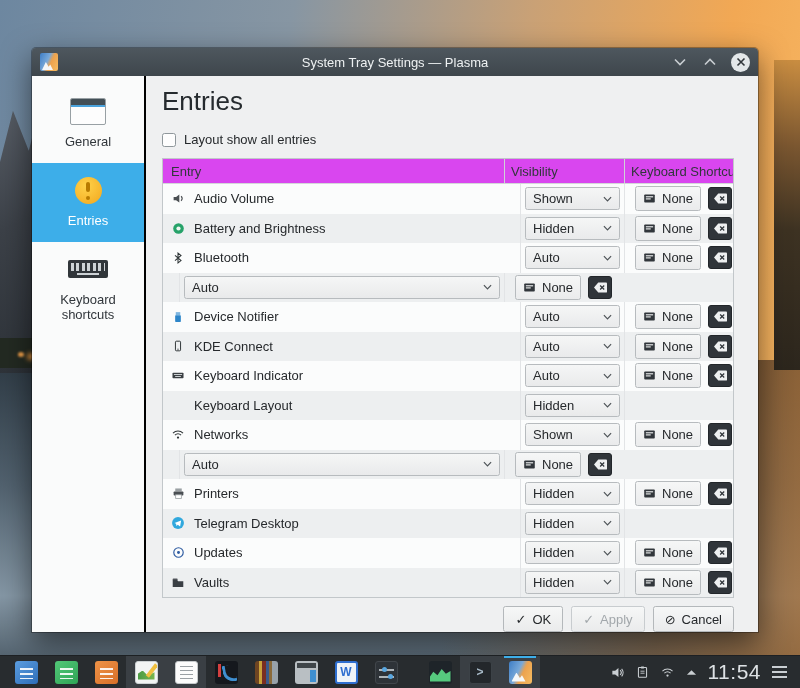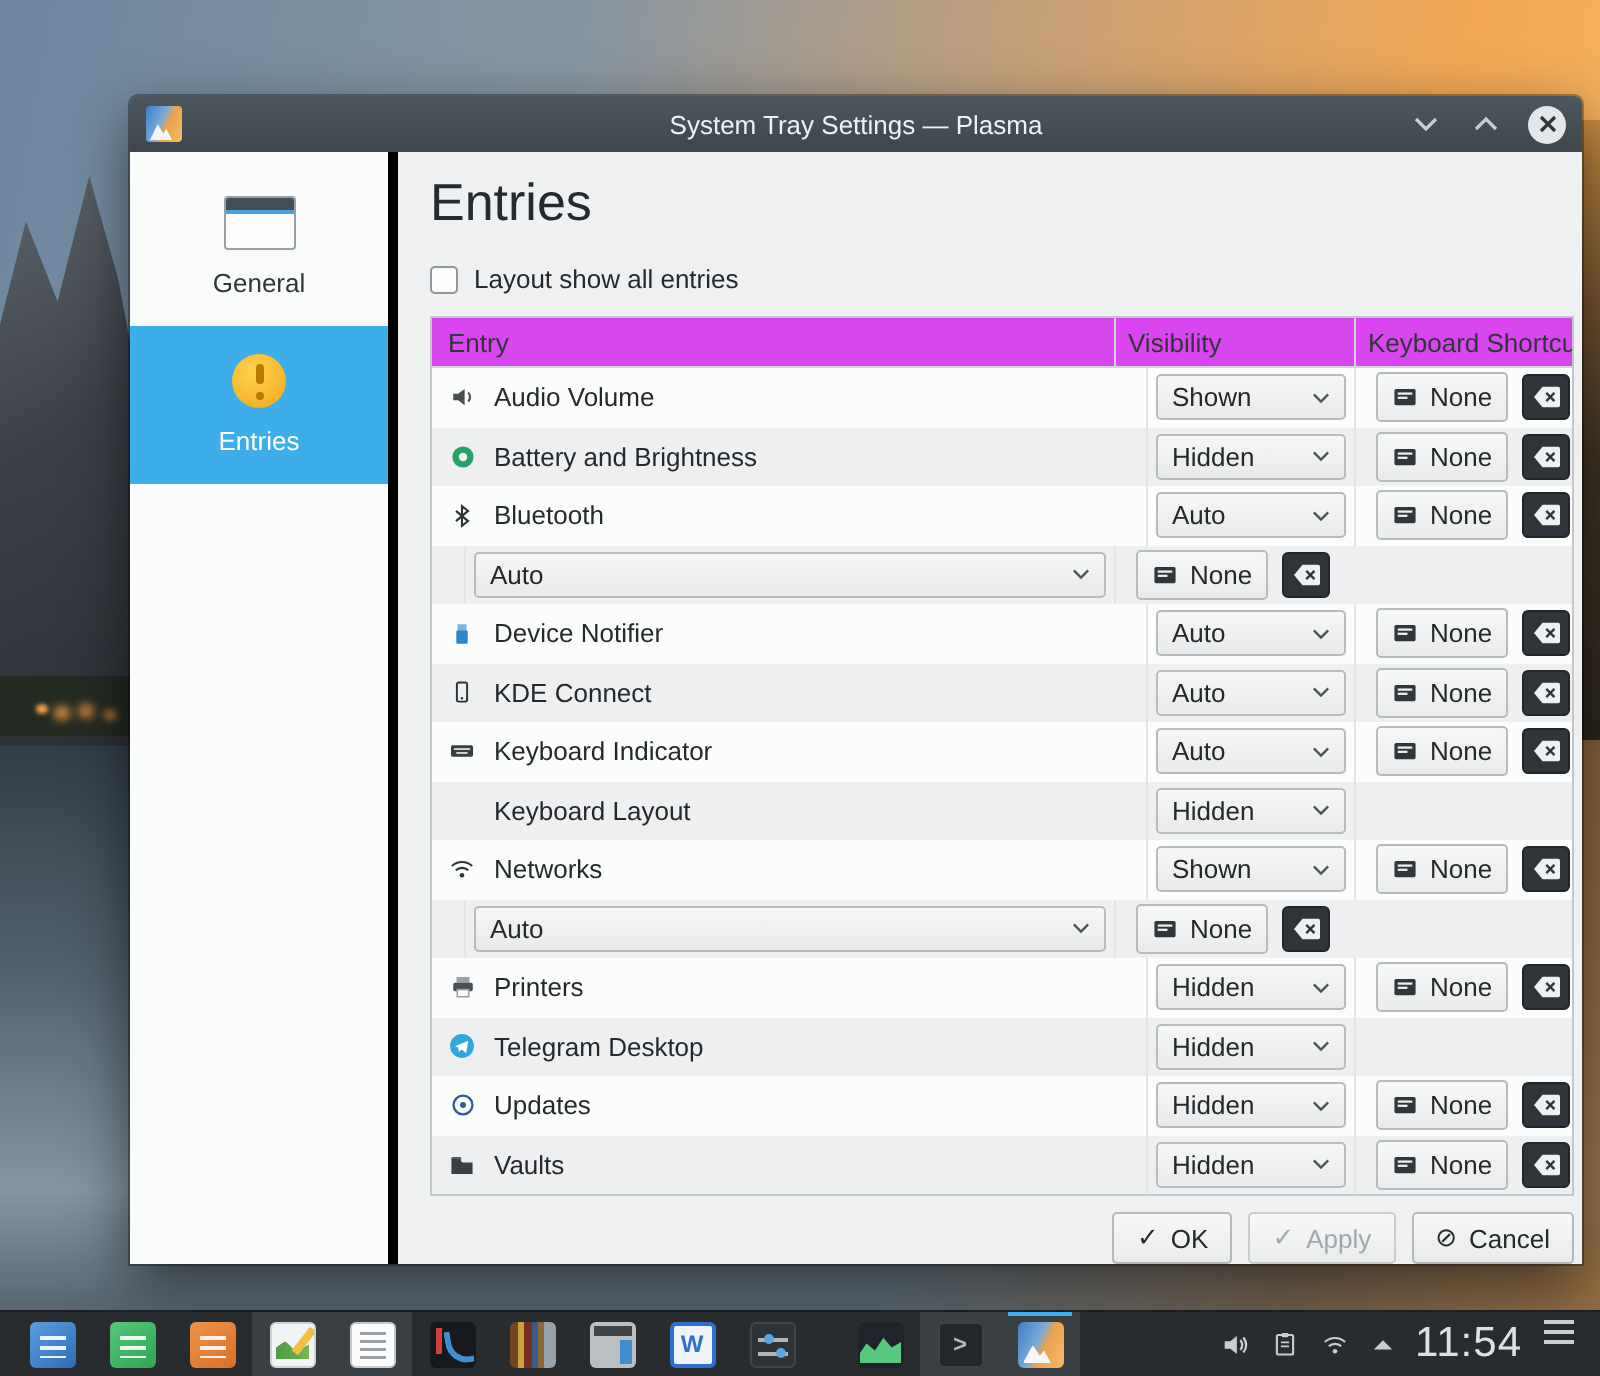--- a/index.html
+++ b/index.html
@@ -19,39 +19,39 @@
   .wp-mtn-left { position:absolute; left:0; top:88px; width:72px; height:285px;
     background:linear-gradient(155deg,#5c626b 0%,#3c4148 45%,#2b3036 100%);
     clip-path:polygon(0 26%,18% 8%,40% 22%,62% 0,82% 18%,100% 42%,100% 100%,0 100%); }
   .wp-trees-left { position:absolute; left:0; top:338px; width:70px; height:30px; background:#232a22; }
   .wp-mtn-right { position:absolute; right:0; top:60px; width:26px; height:310px;
     background:linear-gradient(to bottom,#c98d41 0%,#7a5630 28%,#3d3222 55%,#2c261d 100%); }
   .wp-lights { position:absolute; left:18px; top:352px; width:6px; height:5px; border-radius:50%;
     background:#f0a04a; box-shadow:10px 2px 4px 1px #e8953d, 22px 1px 4px 1px #d98a38, 34px 3px 3px 0 #c97f34; filter:blur(1px); }
 
   
-  .window { position:absolute; left:65px; top:48px; width:726px; height:584px;
+  .window { position:absolute; left:32px; top:48px; width:726px; height:584px;
     border-radius:4px 4px 0 0; box-shadow:0 10px 30px rgba(0,0,0,.55), 0 0 0 1px rgba(0,0,0,.3); }
   .titlebar { position:relative; height:28px; border-radius:4px 4px 0 0;
     background:linear-gradient(to bottom,#4e575e,#3e464c);
     display:flex; align-items:center; padding:0 8px; }
   .titlebar .title { position:absolute; left:0; right:0; text-align:center;
     color:#eef1f2; font-size:13px; }
   .win-icon { width:18px; height:18px; border-radius:2px; position:relative; overflow:hidden; z-index:1;
     background:linear-gradient(115deg,#3e7ec6 0%,#79a9d9 42%,#eca24e 58%,#f6bc62 100%); }
   .win-icon::after { content:""; position:absolute; bottom:1px; left:2px; width:11px; height:8px; background:#f4f6f7;
     clip-path:polygon(0 100%,35% 0,60% 60%,75% 30%,100% 100%); }
   .tb-btns { margin-left:auto; display:flex; align-items:center; gap:12px; z-index:1; }
   .tb-btn { width:18px; height:18px; display:flex; align-items:center; justify-content:center; }
   .close-btn { width:19px; height:19px; border-radius:50%; background:#e3e7e9; }
 
   .winbody { display:flex; height:556px; background:#eff0f1; }
 
   
-  .sidebar { width:134px; background:#fafbfb; border-right:5px solid #000000; padding-top:8px; }
+  .sidebar { width:114px; background:#fafbfb; border-right:2px solid #000000; padding-top:8px; }
   .sb-item { padding:12px 4px 14px; text-align:center; color:#31363b; }
   .sb-item.selected { background:#3daee9; color:#ffffff; }
   .sb-icon-wrap { height:30px; display:flex; align-items:center; justify-content:center; }
   .sb-label { display:block; margin-top:8px; font-size:13px; }
   .ic-window { width:36px; height:27px; background:#fdfdfd; border:1px solid #98a0a4; border-radius:2px; position:relative; overflow:hidden; }
   .ic-window::before { content:""; position:absolute; top:0; left:0; right:0; height:6px; background:#434f56; }
   .ic-window::after { content:""; position:absolute; top:6px; left:0; right:0; height:2px; background:#4aa3dd; }
   .ic-notify { width:27px; height:27px; border-radius:50%;
     background:radial-gradient(circle at 40% 32%,#ffd24a,#f2a71d); position:relative; }
   .ic-notify::before { content:""; position:absolute; left:50%; top:5px; width:4px; height:10px; margin-left:-2px; border-radius:2px; background:#b87b00; }
@@ -136,21 +136,21 @@
   .app-settings-sliders::after { content:""; position:absolute; top:5px; left:6px; width:5px; height:5px;
     border-radius:50%; background:#5aa7e0; box-shadow:6px 7px 0 #5aa7e0; }
   .app-system-monitor { background:#1e2429; }
   .app-system-monitor::after { content:""; position:absolute; left:1px; right:1px; bottom:2px; height:14px;
     background:#56c97e; clip-path:polygon(0 70%,18% 30%,38% 55%,58% 10%,78% 45%,100% 25%,100% 100%,0 100%); }
   .app-terminal { background:#23272b; border:1px solid #3c4247; color:#a8bac8; }
   .app-wallpaper-settings { background:linear-gradient(115deg,#3e7ec6 0%,#79a9d9 42%,#eca24e 58%,#f6bc62 100%); }
   .app-wallpaper-settings::after { content:""; position:absolute; bottom:2px; left:3px; width:14px; height:9px;
     background:#f5f7f8; clip-path:polygon(0 100%,35% 0,60% 60%,75% 30%,100% 100%); }
 
-  .tray { margin-left:auto; display:flex; gap:11px; padding-right:7px; }
+  .tray { margin-left:auto; display:flex; align-items:center; gap:11px; padding-right:7px; }
   .tray-icon { display:flex; align-items:center; justify-content:center; }
   .clock { font-size:21px; color:#dde1e4; letter-spacing:.5px; }
   .hamburger { width:15px; height:12px;
     background:linear-gradient(#c9ced2 0 2px,transparent 2px 5px,#c9ced2 5px 7px,transparent 7px 10px,#c9ced2 10px 12px); }
 </style>
 </head>
 <body>
 
 <div class="desktop">
   <div class="sky"></div>
@@ -190,20 +190,26 @@
             <span class="sb-icon-wrap">
               <span class="ic-window"></span>
             </span>
             <span class="sb-label">General</span>
           </div>
           <div class="sb-item selected">
             <span class="sb-icon-wrap">
               <span class="ic-notify"></span>
             </span>
             <span class="sb-label">Entries</span>
+          </div>
+          <div class="sb-item">
+            <span class="sb-icon-wrap">
+              <span class="ic-kbd"></span>
+            </span>
+            <span class="sb-label">Keyboard shortcuts</span>
           </div>
         </div>
 
       <div class="content">
         <div class="heading">Entries</div>
 
         <div class="checkbox-row">
           <span class="checkbox"></span>
           <span>Layout show all entries</span>
         </div>

